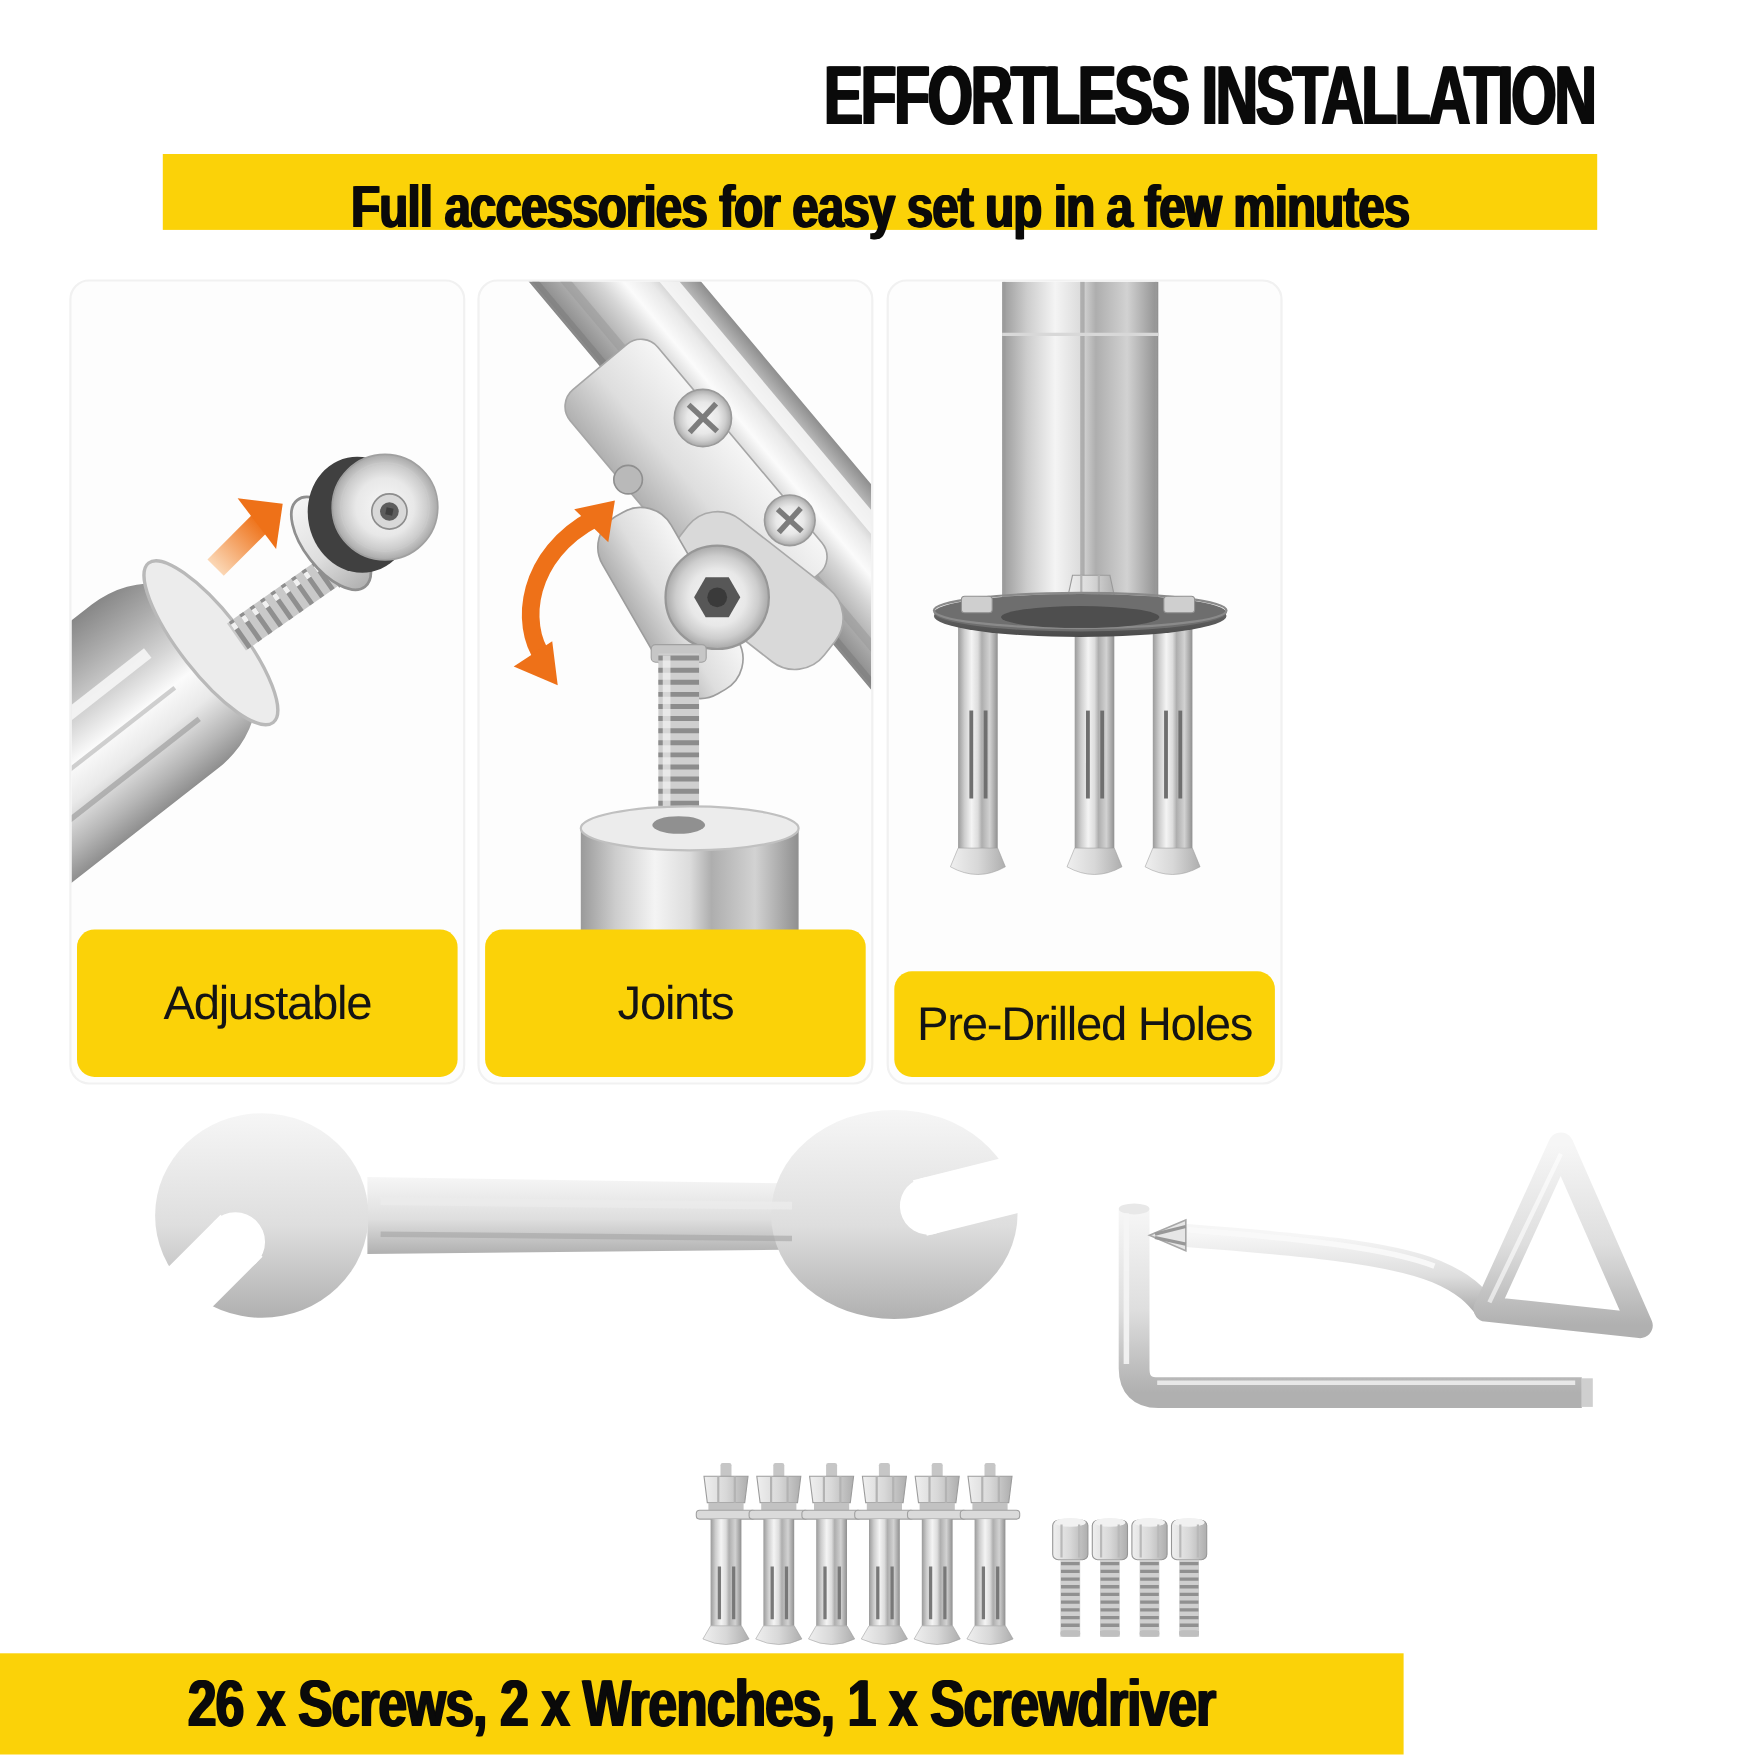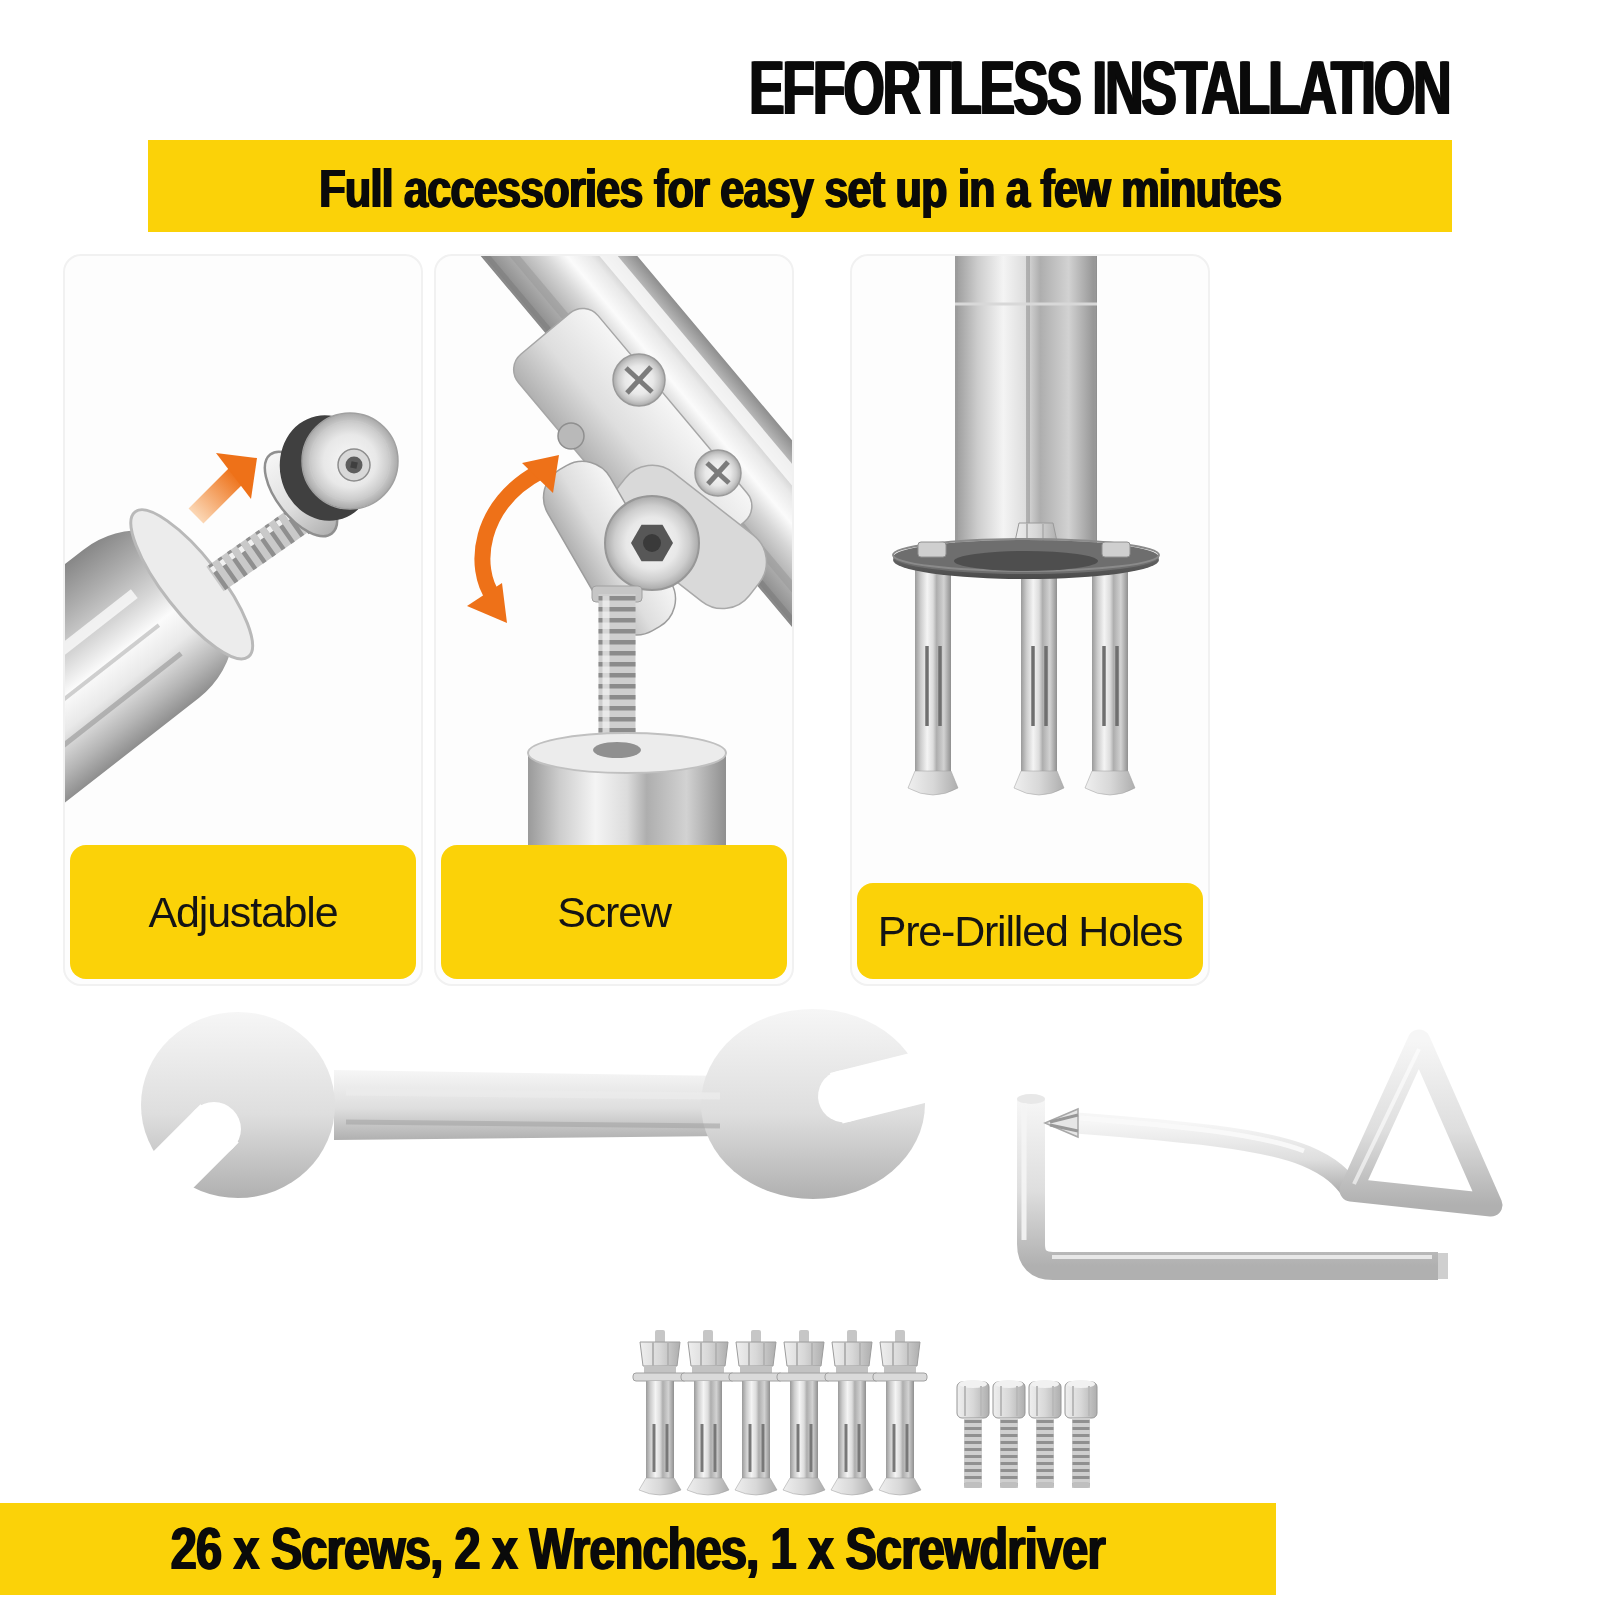--- a/index.html
+++ b/index.html
@@ -3,29 +3,29 @@
 <meta charset="utf-8">
 <style>
   html,body{margin:0;padding:0;background:#ffffff;}
   .canvas{position:relative;width:1600px;height:1600px;background:#ffffff;overflow:hidden;
           font-family:"Liberation Sans", sans-serif;}
   .cond{display:inline-block;font-weight:bold;white-space:nowrap;color:#0a0a0a;}
   .title{position:absolute;top:42px;left:0;width:1600px;height:92px;line-height:92px;text-align:right;}
   .title .cond{font-size:76px;letter-spacing:-3px;transform:scaleX(.70);
                text-shadow:1.6px 0 #0a0a0a,-1.6px 0 #0a0a0a;}
   .banner{position:absolute;background:#FBD208;text-align:center;}
-  .subtitle-banner{left:148px;top:140px;width:1304px;height:92px;line-height:97px;}
+  .subtitle-banner{left:148px;top:140px;width:1304px;height:69px;line-height:97px;}
   .subtitle-banner .cond{font-size:54px;letter-spacing:-1px;transform:scaleX(.80);
                text-shadow:1.2px 0 #0a0a0a,-1.2px 0 #0a0a0a;}
   .footer-banner{left:0;top:1503px;width:1276px;height:92px;line-height:92px;}
   .footer-banner .cond{font-size:60px;letter-spacing:-1px;transform:scaleX(.78);
                text-shadow:1.3px 0 #0a0a0a,-1.3px 0 #0a0a0a;}
   .panel{position:absolute;top:254px;width:360px;height:732px;background:#fdfdfd;
          border:2px solid #f1f1f1;border-radius:18px;box-sizing:border-box;overflow:hidden;}
-  .p1{left:63px;} .p2{left:434px;} .p3{left:850px;} .p4{left:1177px;}
+  .p1{left:63px;} .p2{left:434px;} .p3{left:806px;} .p4{left:1177px;}
   .panel svg.photo{position:absolute;left:0;top:0;}
   .plabel{position:absolute;left:5px;right:5px;bottom:5px;background:#FBD208;border-radius:16px;
           display:flex;flex-direction:column;justify-content:center;align-items:center;
           font-size:43px;line-height:60px;letter-spacing:-1.2px;color:#141414;text-align:center;}
   .tall{height:134px;} .short{height:96px;}
   .abs{position:absolute;}
 </style>
 </head>
 <body>
 
@@ -173,21 +173,21 @@
         <ellipse cx="191" cy="497" rx="99" ry="20" fill="#ececec" stroke="#c0c0c0" stroke-width="2"></ellipse>
         <ellipse cx="181" cy="494" rx="24" ry="8" fill="#909090"></ellipse>
       </g>
       <g>
         <path d="M 105,215 C 42,248 36,312 58,342" fill="none" stroke="#EE7118" stroke-width="16"></path>
         <polygon points="123,199 117,237 86,207" fill="#EE7118"></polygon>
         <polygon points="71,367 66,327 31,350" fill="#EE7118"></polygon>
       </g>
     </svg>
     <div class="plabel tall">
-      <div>Screw</div>
+      <div>Joints</div>
     </div>
   </div>
 
   <div class="panel p3">
     <svg class="photo" width="356" height="620" viewBox="0 0 356 620">
       <g>
         <rect x="103" y="0" width="142" height="292" fill="url(#gH)"></rect>
         <line x1="176" y1="0" x2="176" y2="292" stroke="#8f8f8f" stroke-width="4" opacity=".55"></line>
         <line x1="105" y1="0" x2="105" y2="292" stroke="#9b9b9b" stroke-width="2" opacity=".6"></line>
         <line x1="243" y1="0" x2="243" y2="292" stroke="#9b9b9b" stroke-width="2" opacity=".6"></line>

